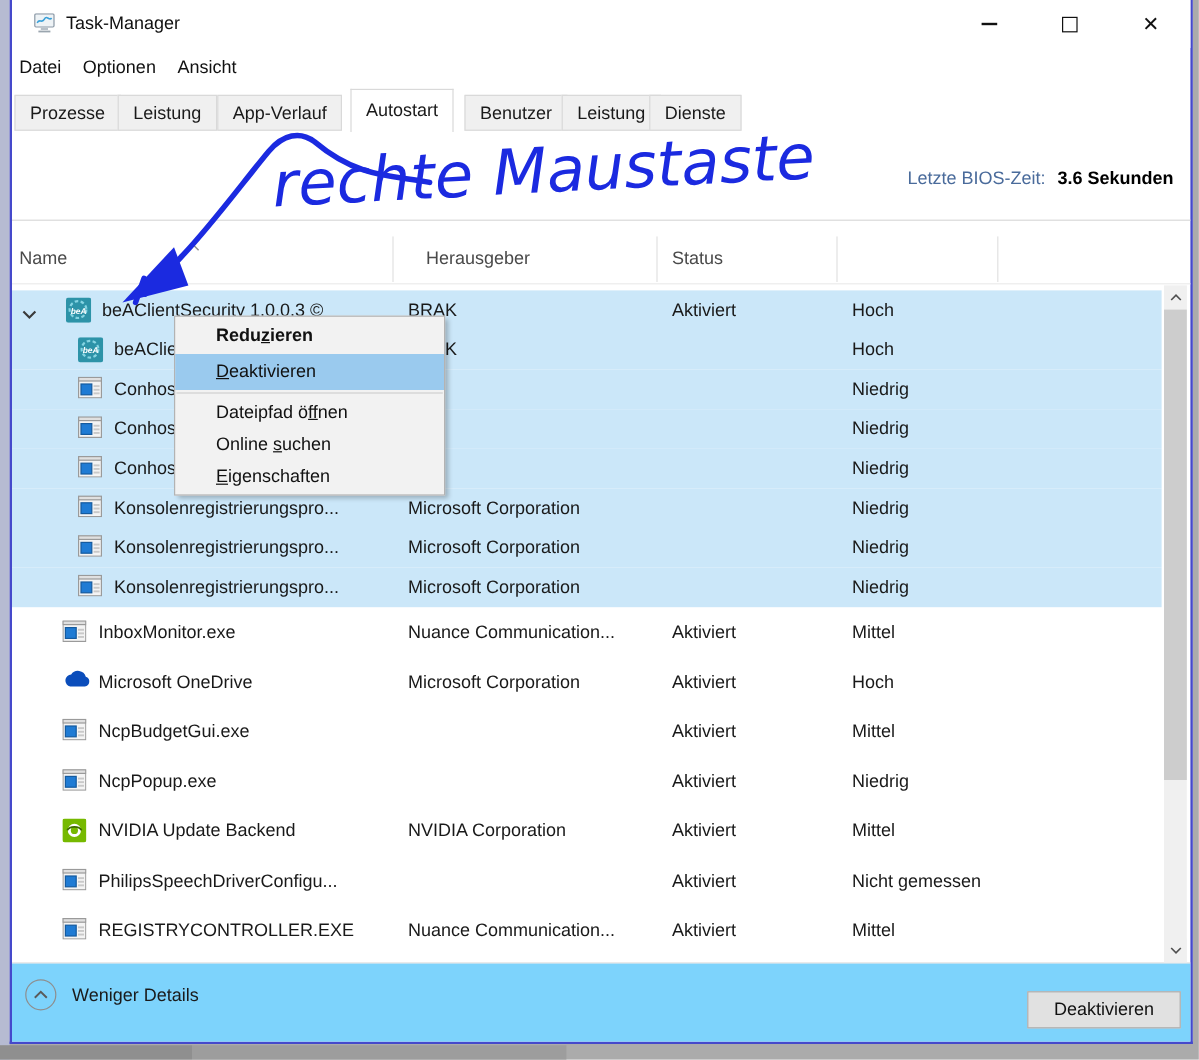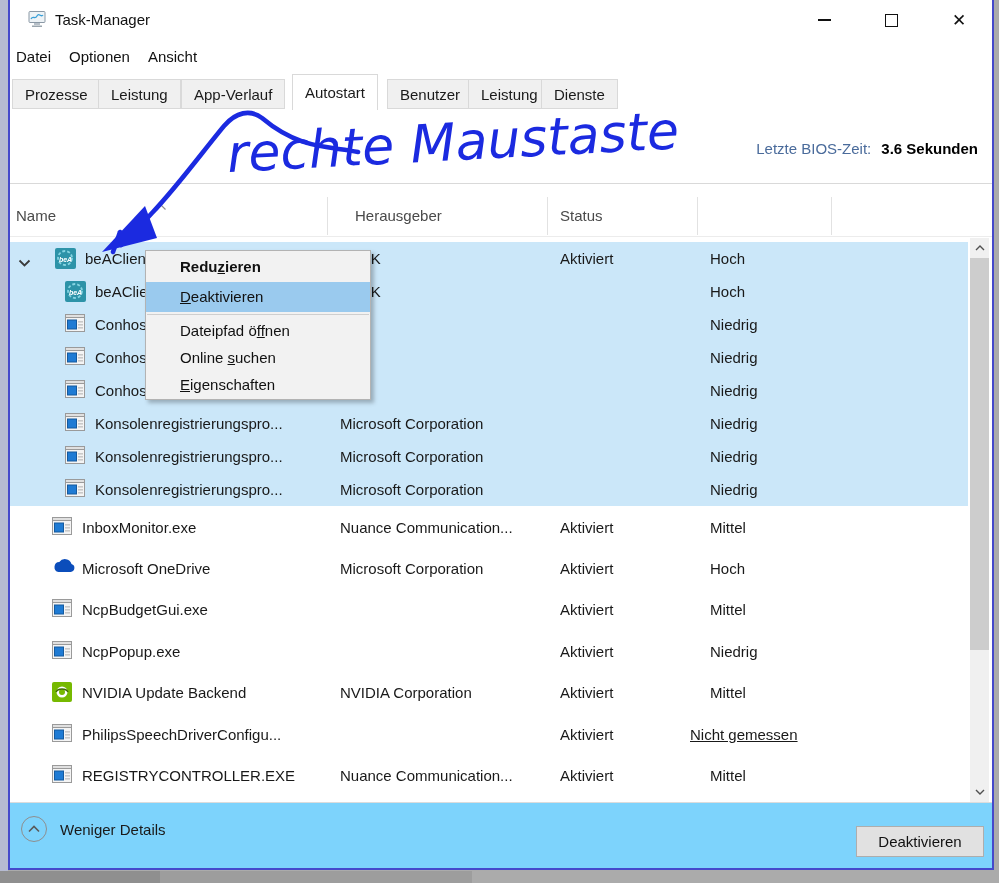--- a/index.html
+++ b/index.html
@@ -48,21 +48,21 @@
   .r33 .cell{line-height:33px;} .r41 .cell{line-height:41px;text-align:center;}
   .ric{position:absolute;}
   .r33 .ric{top:6px;} .r41 .ric{top:10px;}
   .chev{position:absolute;left:8px;top:12px;}
   .tbl-bottom{left:0;top:802px;width:100%;height:1px;background:#dcdcdc;}
   
   .sb{left:960px;top:238px;width:19px;height:564px;background:#f0f0f0;}
   .sb-btn{position:absolute;left:0;width:19px;height:20px;display:flex;align-items:center;justify-content:center;background:#f0f0f0;}
   .sb-thumb{position:absolute;left:0;top:20px;width:19px;height:392px;background:#cdcdcd;}
   
-  .cmenu{left:135px;top:250px;width:226px;background:#f2f2f2;border:1px solid #b3b3b3;
+  .cmenu{left:135px;top:263px;width:226px;background:#f2f2f2;border:1px solid #b3b3b3;
          box-shadow:3px 3px 4px rgba(0,0,0,.25);z-index:50;box-sizing:border-box;padding:1px 0;}
   .mi{height:30px;line-height:30px;font-size:15px;color:#111;padding-left:34px;white-space:nowrap;}
   .mi.bold{font-weight:700;}
   .mi.hl{background:#9acaee;}
   .mi u{text-decoration:underline;}
   .msep{height:1px;background:#cfcfcf;margin:2px 1px;}
   .mi3{height:27px;line-height:27px;}
   
   .footer{left:0;top:803px;width:100%;height:65px;background:#7dd3fc;}
   .toggle{position:absolute;left:10px;top:12px;display:flex;align-items:center;cursor:default;}
@@ -313,21 +313,21 @@
           <rect x="0.5" y="0.5" width="19" height="17" fill="#f4f4f4" stroke="#9a9a9a"></rect>
           <rect x="0.5" y="0.5" width="19" height="3" fill="#e0e0e0" stroke="#9a9a9a"></rect>
           <rect x="2.5" y="6" width="9" height="9" fill="#1f7bd4" stroke="#155a9e"></rect>
           <rect x="13" y="7" width="5" height="1.6" fill="#c9c9c9"></rect>
           <rect x="13" y="10" width="5" height="1.6" fill="#c9c9c9"></rect>
           <rect x="13" y="13" width="5" height="1.6" fill="#c9c9c9"></rect>
         </svg></span>
     <span class="cell" style="left:72px;">PhilipsSpeechDriverConfigu...</span>
     <span class="cell" style="left:330px;"></span>
     <span class="cell" style="left:550px;">Aktiviert</span>
-    <span class="cell" style="left:680px;text-decoration:underline;">Nicht gemessen</span>
+    <span class="cell" style="left:700px;">Nicht gemessen</span>
   </div>
   <div class="row r41" style="top:755px;">
     <span class="ric" style="left:42px;"><svg width="20" height="18">
           <rect x="0.5" y="0.5" width="19" height="17" fill="#f4f4f4" stroke="#9a9a9a"></rect>
           <rect x="0.5" y="0.5" width="19" height="3" fill="#e0e0e0" stroke="#9a9a9a"></rect>
           <rect x="2.5" y="6" width="9" height="9" fill="#1f7bd4" stroke="#155a9e"></rect>
           <rect x="13" y="7" width="5" height="1.6" fill="#c9c9c9"></rect>
           <rect x="13" y="10" width="5" height="1.6" fill="#c9c9c9"></rect>
           <rect x="13" y="13" width="5" height="1.6" fill="#c9c9c9"></rect>
         </svg></span>

